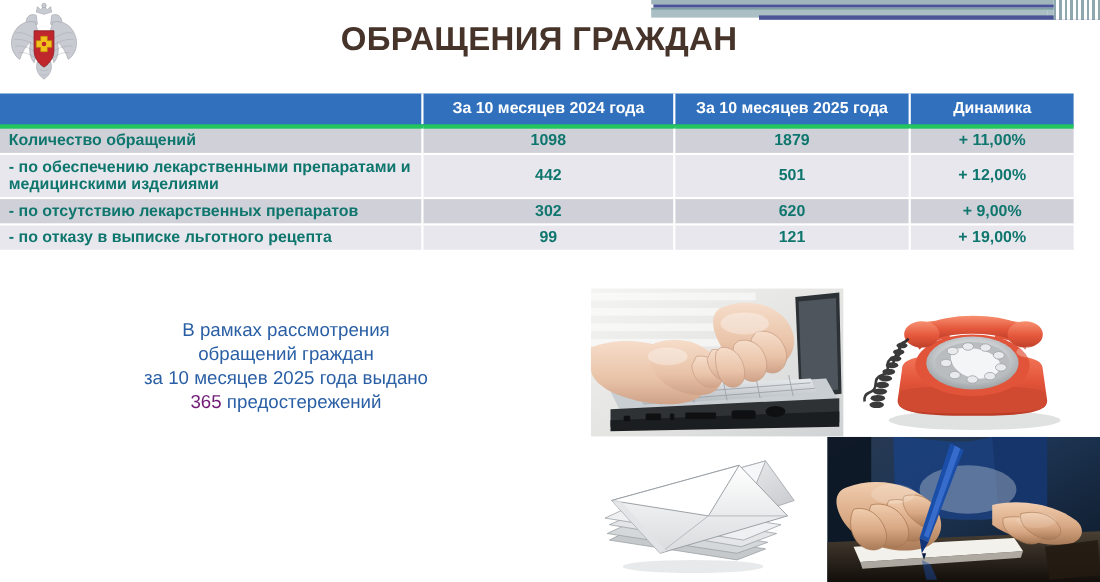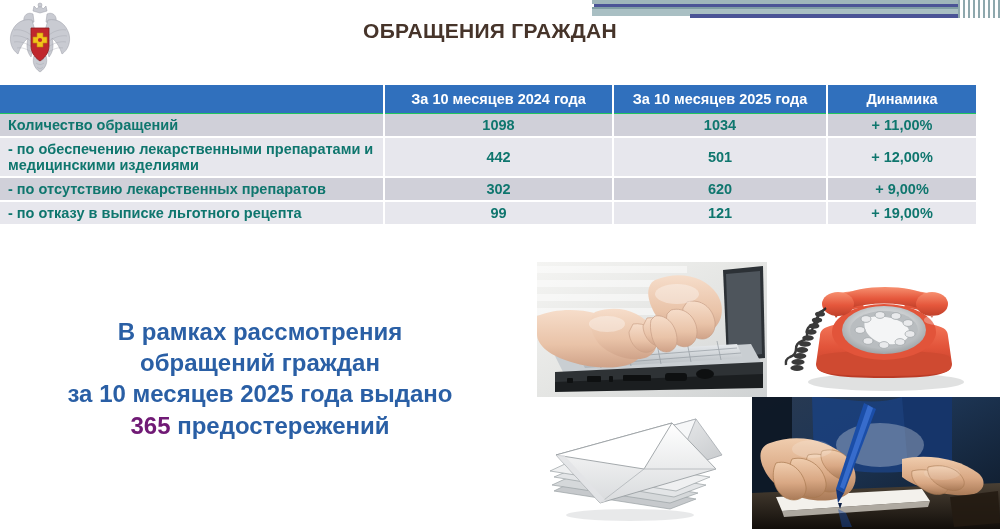--- a/index.html
+++ b/index.html
@@ -41,21 +41,21 @@
     left: 6px; top: 2px;
     width: 68px; height: 72px;
   }
 
   
   .slide-title {
     position: absolute;
     left: 160px; top: 19px;
     width: 660px;
     text-align: center;
-    font-size: 21px;
+    font-size: 30px;
     font-weight: bold;
     color: #46342a;
     letter-spacing: 0.3px;
     white-space: nowrap;
   }
 
   
   .tbl-wrap {
     position: absolute;
     left: 0px; top: 85px;
@@ -73,21 +73,21 @@
 
   table.stats thead th {
     background: #3070bd;
     color: #ffffff;
     font-size: 14.5px;
     font-weight: bold;
     height: 28px;
     padding: 0 4px;
     text-align: center;
     border-right: 2px solid #ffffff;
-    border-bottom: 1px solid #22c55e;
+    border-bottom: 4px solid #22c55e;
     vertical-align: middle;
     white-space: nowrap;
   }
   table.stats thead th:last-child { border-right: none; }
   table.stats thead th.blank { background: #3070bd; }
 
   table.stats tbody td {
     font-size: 14.5px;
     font-weight: bold;
     color: #0f766e;
@@ -99,25 +99,25 @@
   table.stats tbody td:last-child { border-right: none; }
   table.stats tbody tr.shade td { background: #d0d0d9; }
   table.stats tbody tr.light td { background: #e7e7ed; }
   td.label  { text-align: left;  }
   td.num    { text-align: center; }
   td.dyn    { text-align: center; color: #e8191b; }
 
   
   .callout {
     position: absolute;
-    left: 10px; top: 316px;
+    left: 10px; top: 289px;
     width: 500px;
     text-align: center;
-    font-size: 24px;
-    font-weight: bold;
+    font-size: 17px;
+    font-weight: normal;
     line-height: 1.30;
     color: #2a5fa5;
   }
   .callout .hot { color: #701a75; }
 
   
   .photo {
     position: absolute;
     overflow: hidden;
     background: #ffffff;
@@ -195,21 +195,21 @@
           <th class="blank"></th>
           <th>За 10 месяцев 2024 года</th>
           <th>За 10 месяцев 2025 года</th>
           <th>Динамика</th>
         </tr>
       </thead>
       <tbody>
         <tr class="shade">
           <td class="label">Количество обращений</td>
           <td class="num">1098</td>
-          <td class="num">1034</td>
+          <td class="num">1879</td>
           <td class="dyn">+ 11,00%</td>
         </tr>
         <tr class="light">
           <td class="label">- по обеспечению лекарственными препаратами и медицинскими изделиями</td>
           <td class="num">442</td>
           <td class="num">501</td>
           <td class="dyn">+ 12,00%</td>
         </tr>
         <tr class="shade">
           <td class="label">- по отсутствию лекарственных препаратов</td>

